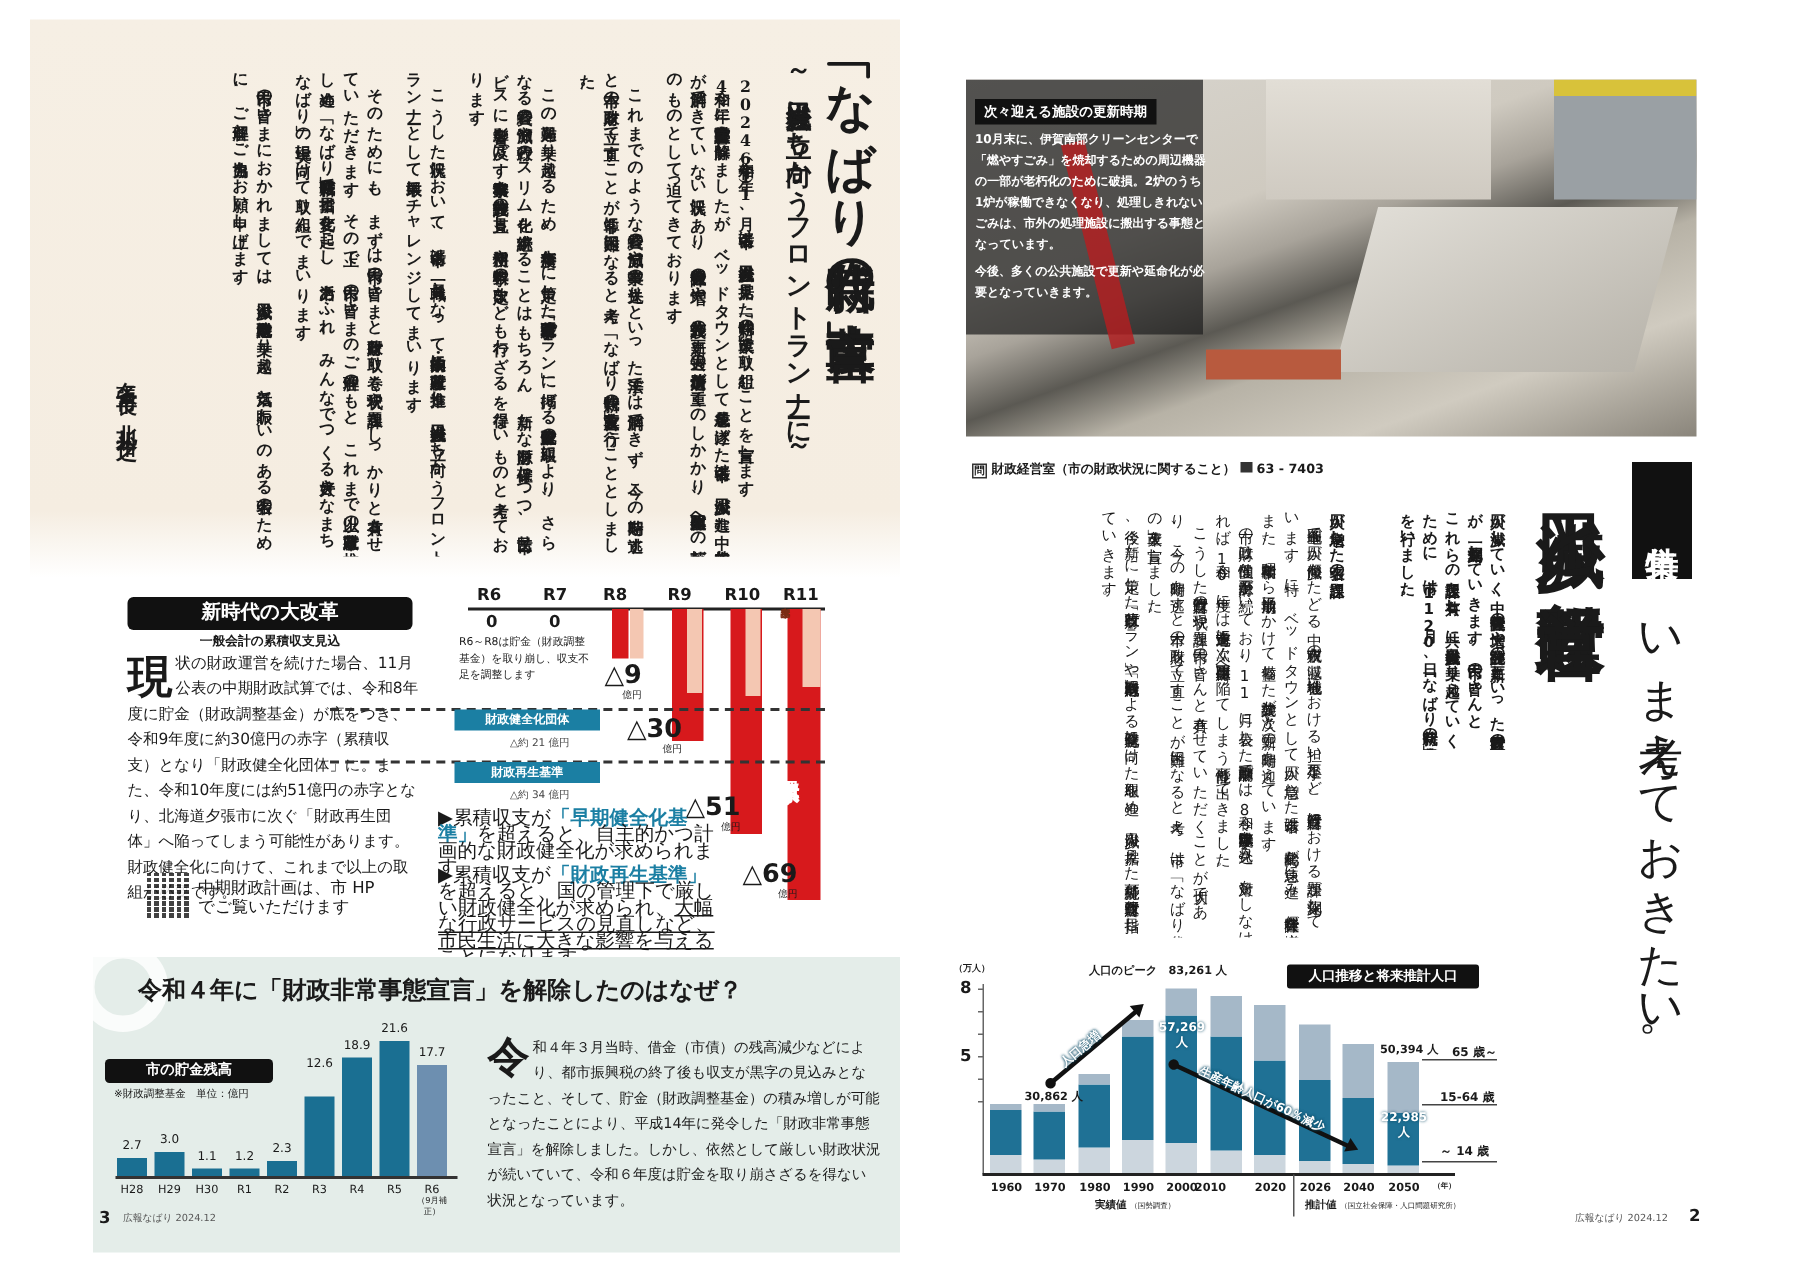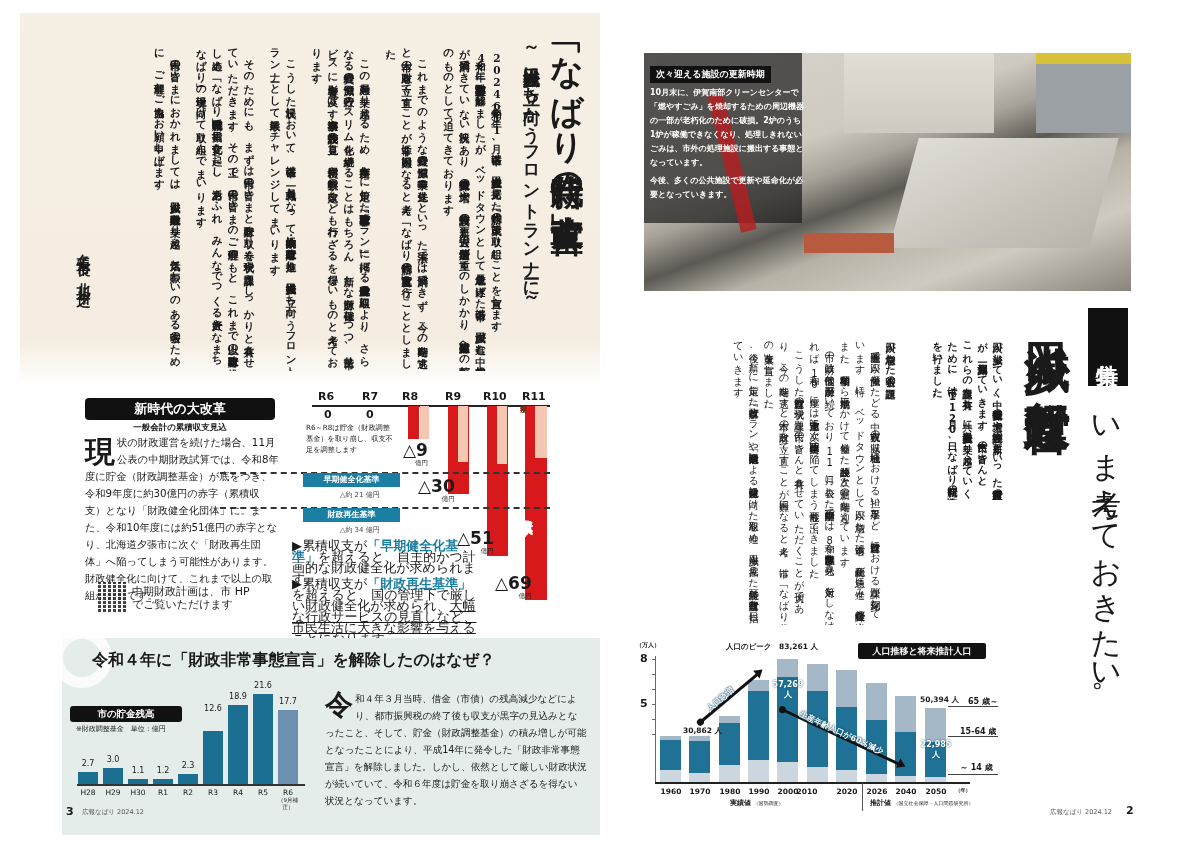--- a/index.html
+++ b/index.html
@@ -169,21 +169,21 @@
     <div class="bar red" style="left:225px;width:22px;height:194px"></div>
     <div class="bar pink" style="left:235px;width:12px;height:52px"></div>
 
     <div class="dc-val" style="left:103px;top:52px">△9<small>億円</small></div>
     <div class="dc-val" style="left:118px;top:88px">△30<small>億円</small></div>
     <div class="dc-val" style="left:157px;top:140px">△51<small>億円</small></div>
     <div class="dc-val" style="left:195px;top:185px">△69<small>億円</small></div>
   </div>
   <div class="dash" style="top:472px"></div>
   <div class="dash" style="top:507px"></div>
-  <div class="tag" style="top:473px">早期健全化基準</div>
+  <div class="tag" style="top:473px">財政健全化団体</div>
   <div class="tag-sub" style="top:490px">△約 21 億円</div>
   <div class="tag" style="top:508px">財政再生基準</div>
   <div class="tag-sub" style="top:525px">△約 34 億円</div>
   <div class="cum-label vt">累積赤字</div>
   <div class="yr-label vt">単年度赤字</div>
 
   <div class="bullet" style="top:540px">▶<span>累積収支が</span><span class="hl">「早期健全化基準」</span><span>を超えると、自主的かつ計画的な財政健全化が求められます。</span></div>
   <div class="bullet" style="top:578px">▶<span>累積収支が</span><span class="hl">「財政再生基準」</span><span>を超えると、国の管理下で厳しい財政健全化が求められ、</span><u>大幅な行政サービスの見直しなど、市民生活に大きな影響を与えることになります。</u></div>
 
   <section class="qpanel">
@@ -239,20 +239,21 @@
     <div class="ph-dark"></div>
     <div class="ph-red"></div>
     <div class="ph-cap">
       <div class="ph-cap-head">次々迎える施設の更新時期</div>
       <div class="ph-cap-body">10月末に、伊賀南部クリーンセンターで「燃やすごみ」を焼却するための周辺機器の一部が老朽化のために破損。2炉のうち1炉が稼働できなくなり、処理しきれないごみは、市外の処理施設に搬出する事態となっています。</div>
       <div class="ph-cap-body" style="margin-top:4px">今後、多くの公共施設で更新や延命化が必要となっていきます。</div>
     </div>
   </div>
 
   <div class="contact">
+    <div><span class="ico">問</span><span>財政経営室（市の財政状況に関すること）</span><span class="tel"></span><span>63 - 7403</span></div>
   </div>
 
   <div class="lead vt">人口が減少していく中、社会保障費の増大や公共施設の更新といった行財政運営の課題が、一層深刻化していきます。市民の皆さんと、これらの課題を共有し、共に人口減少社会を乗り越えていくために、市は11月20日、「なばり新時代の大改革宣言」を行いました。</div>
 
   <div class="col2 vt">
     <h3>人口が急増した名張の課題</h3>
     <p>全国各地で人口が減少傾向をたどる中、市税収入の減収、地域社会における担い手不足など、行財政運営における課題が深刻化しています。特に、ベッドタウンとして人口が急増した名張市は、高齢化が急速に進み、社会保障費が増大。また、昭和後半期から平成前半期にかけて整備した公共施設が次々と更新の時期を迎えています。</p>
     <p>市の財政は慢性的な財源不足が続いており、11月に公表した中期財政計画では、令和8年度以降赤字決算を見込み、対策をしなければ、令和10年度には北海道夕張市に次ぐ「財政再生団体」へ陥ってしまう可能性も出てきました。</p>
     <p>こうした行財政運営の現状や課題を市民の皆さんと共有させていただくことが大切であり、今この時期を逃すと本市の財政を立て直すことが困難になると考え、市は、「なばり新時代の大改革」を宣言しました。</p>
     <p>今後、新たに策定した「行財政改革プラン」や「財政危機回避」による財政健全化に向けた取組を進め、人口減少を見据えた持続可能な行財政運営を目指していきます。</p>

